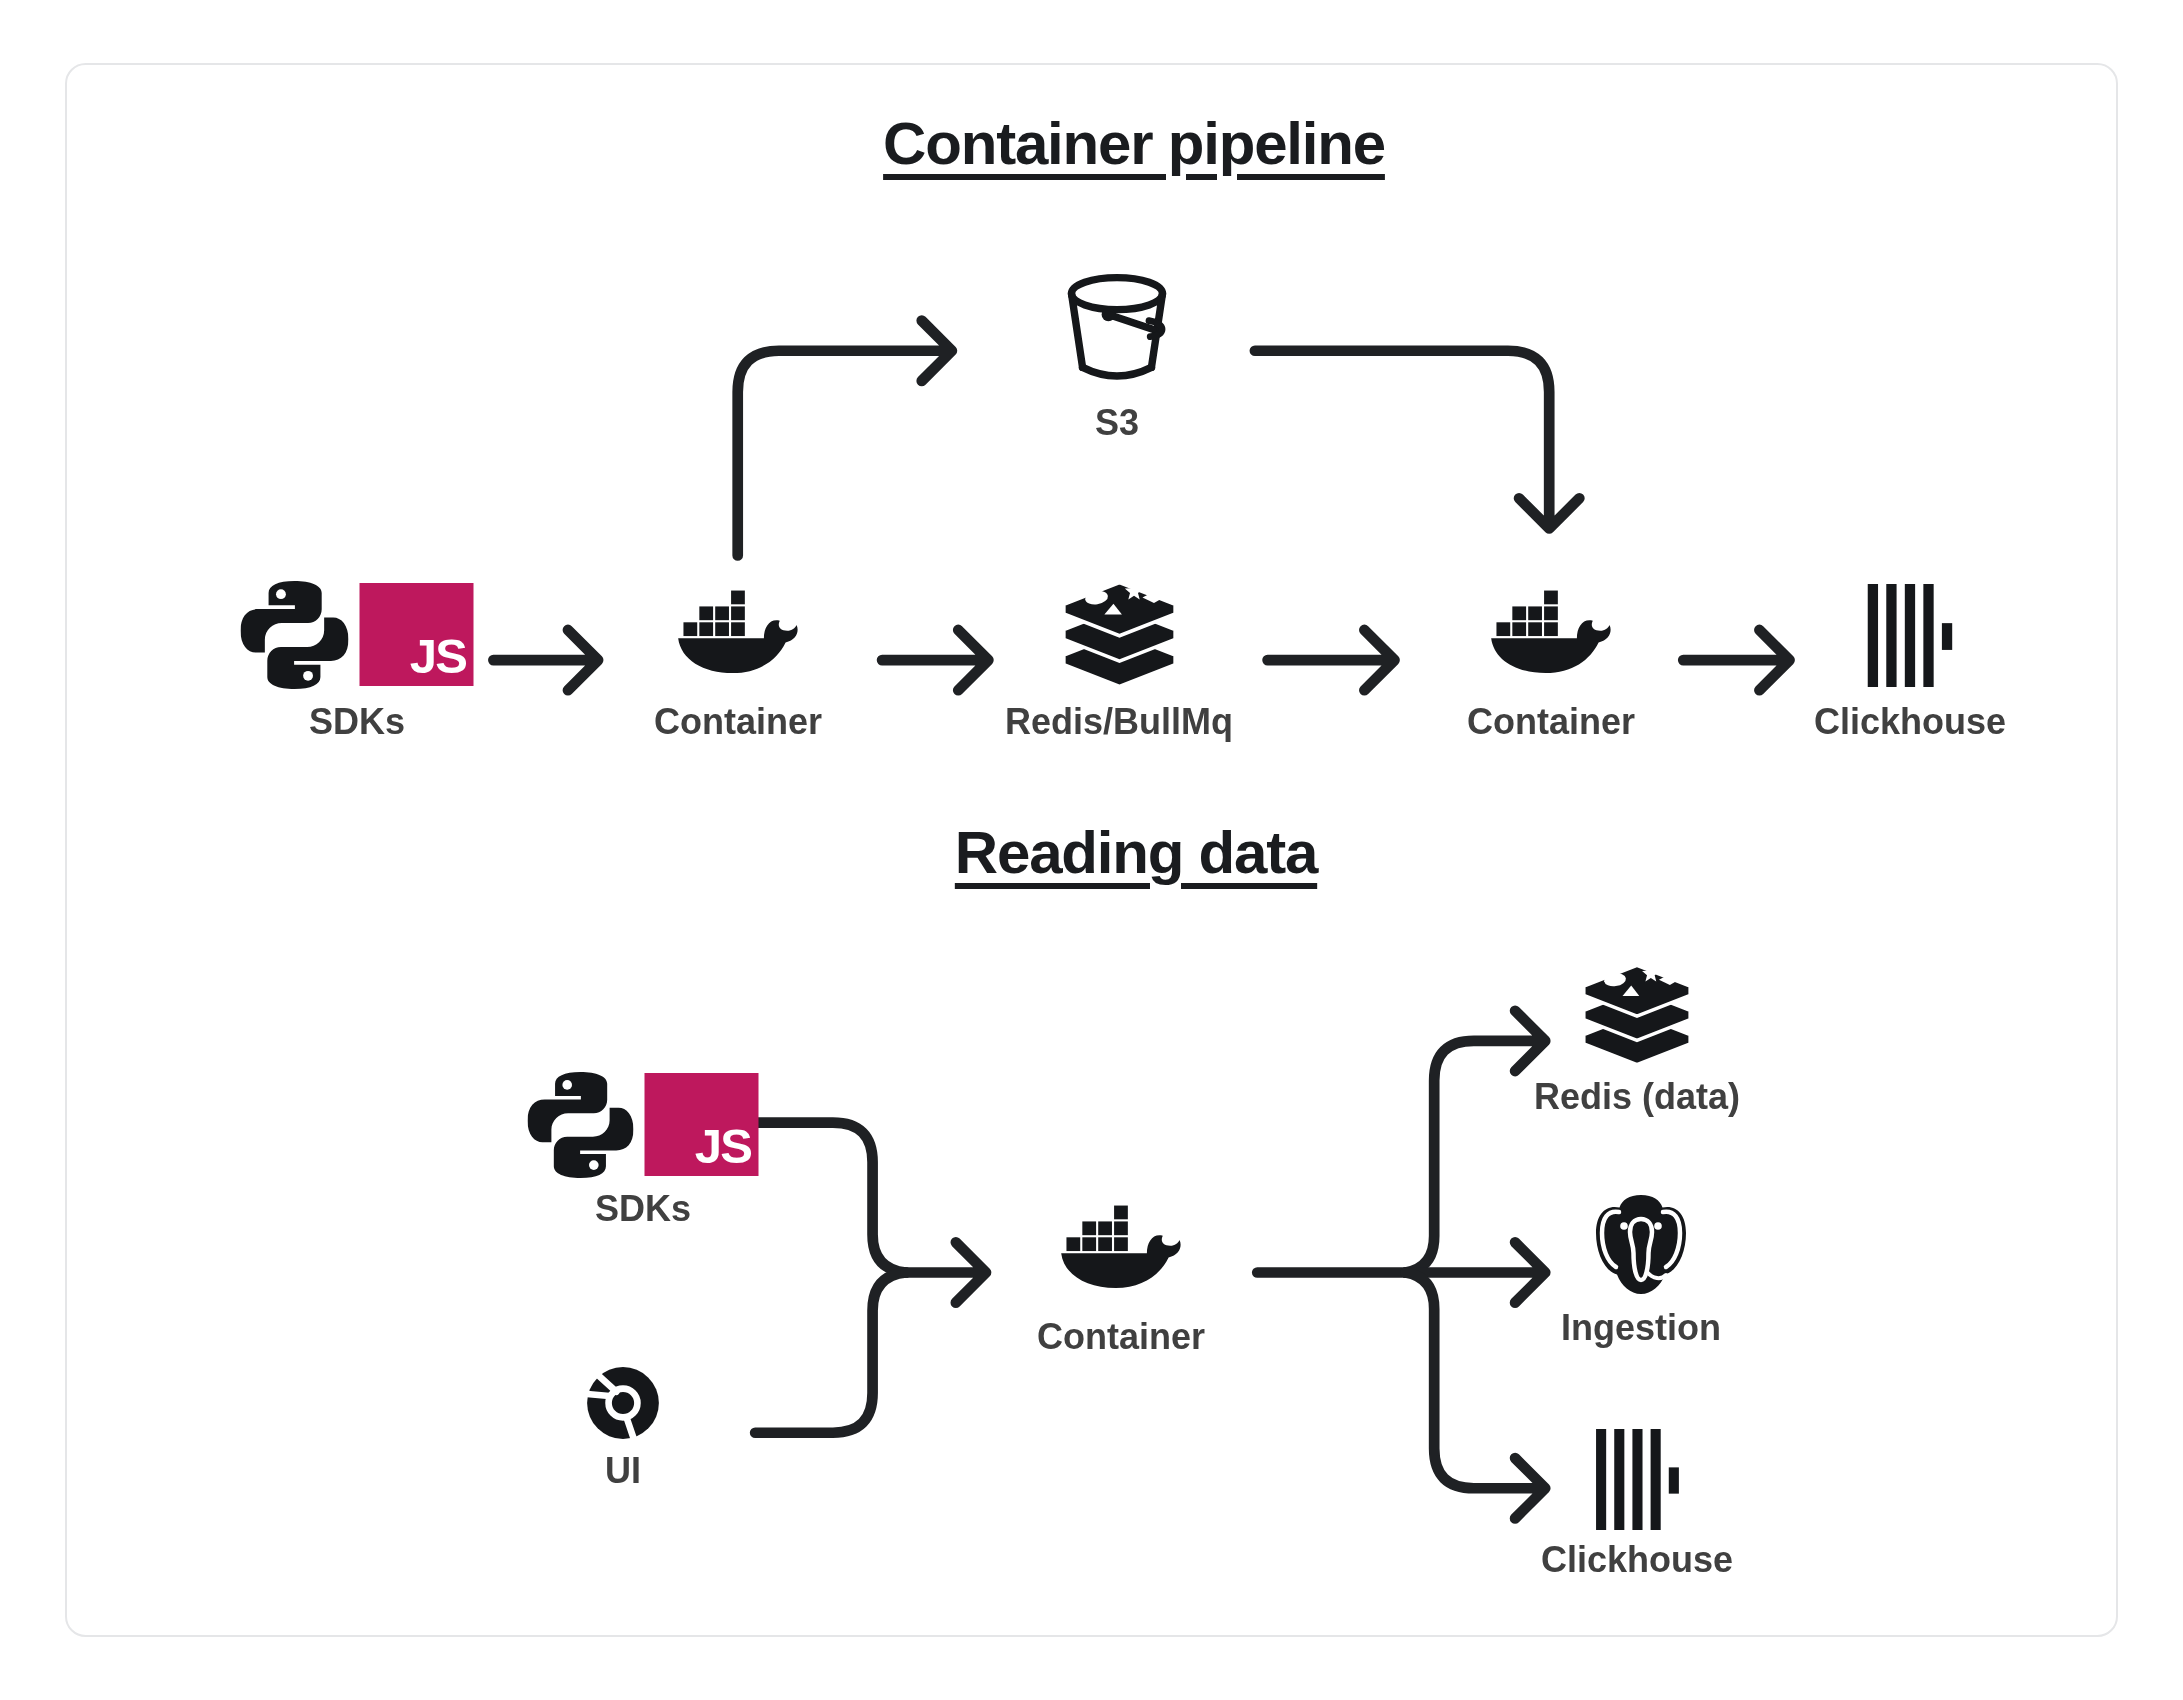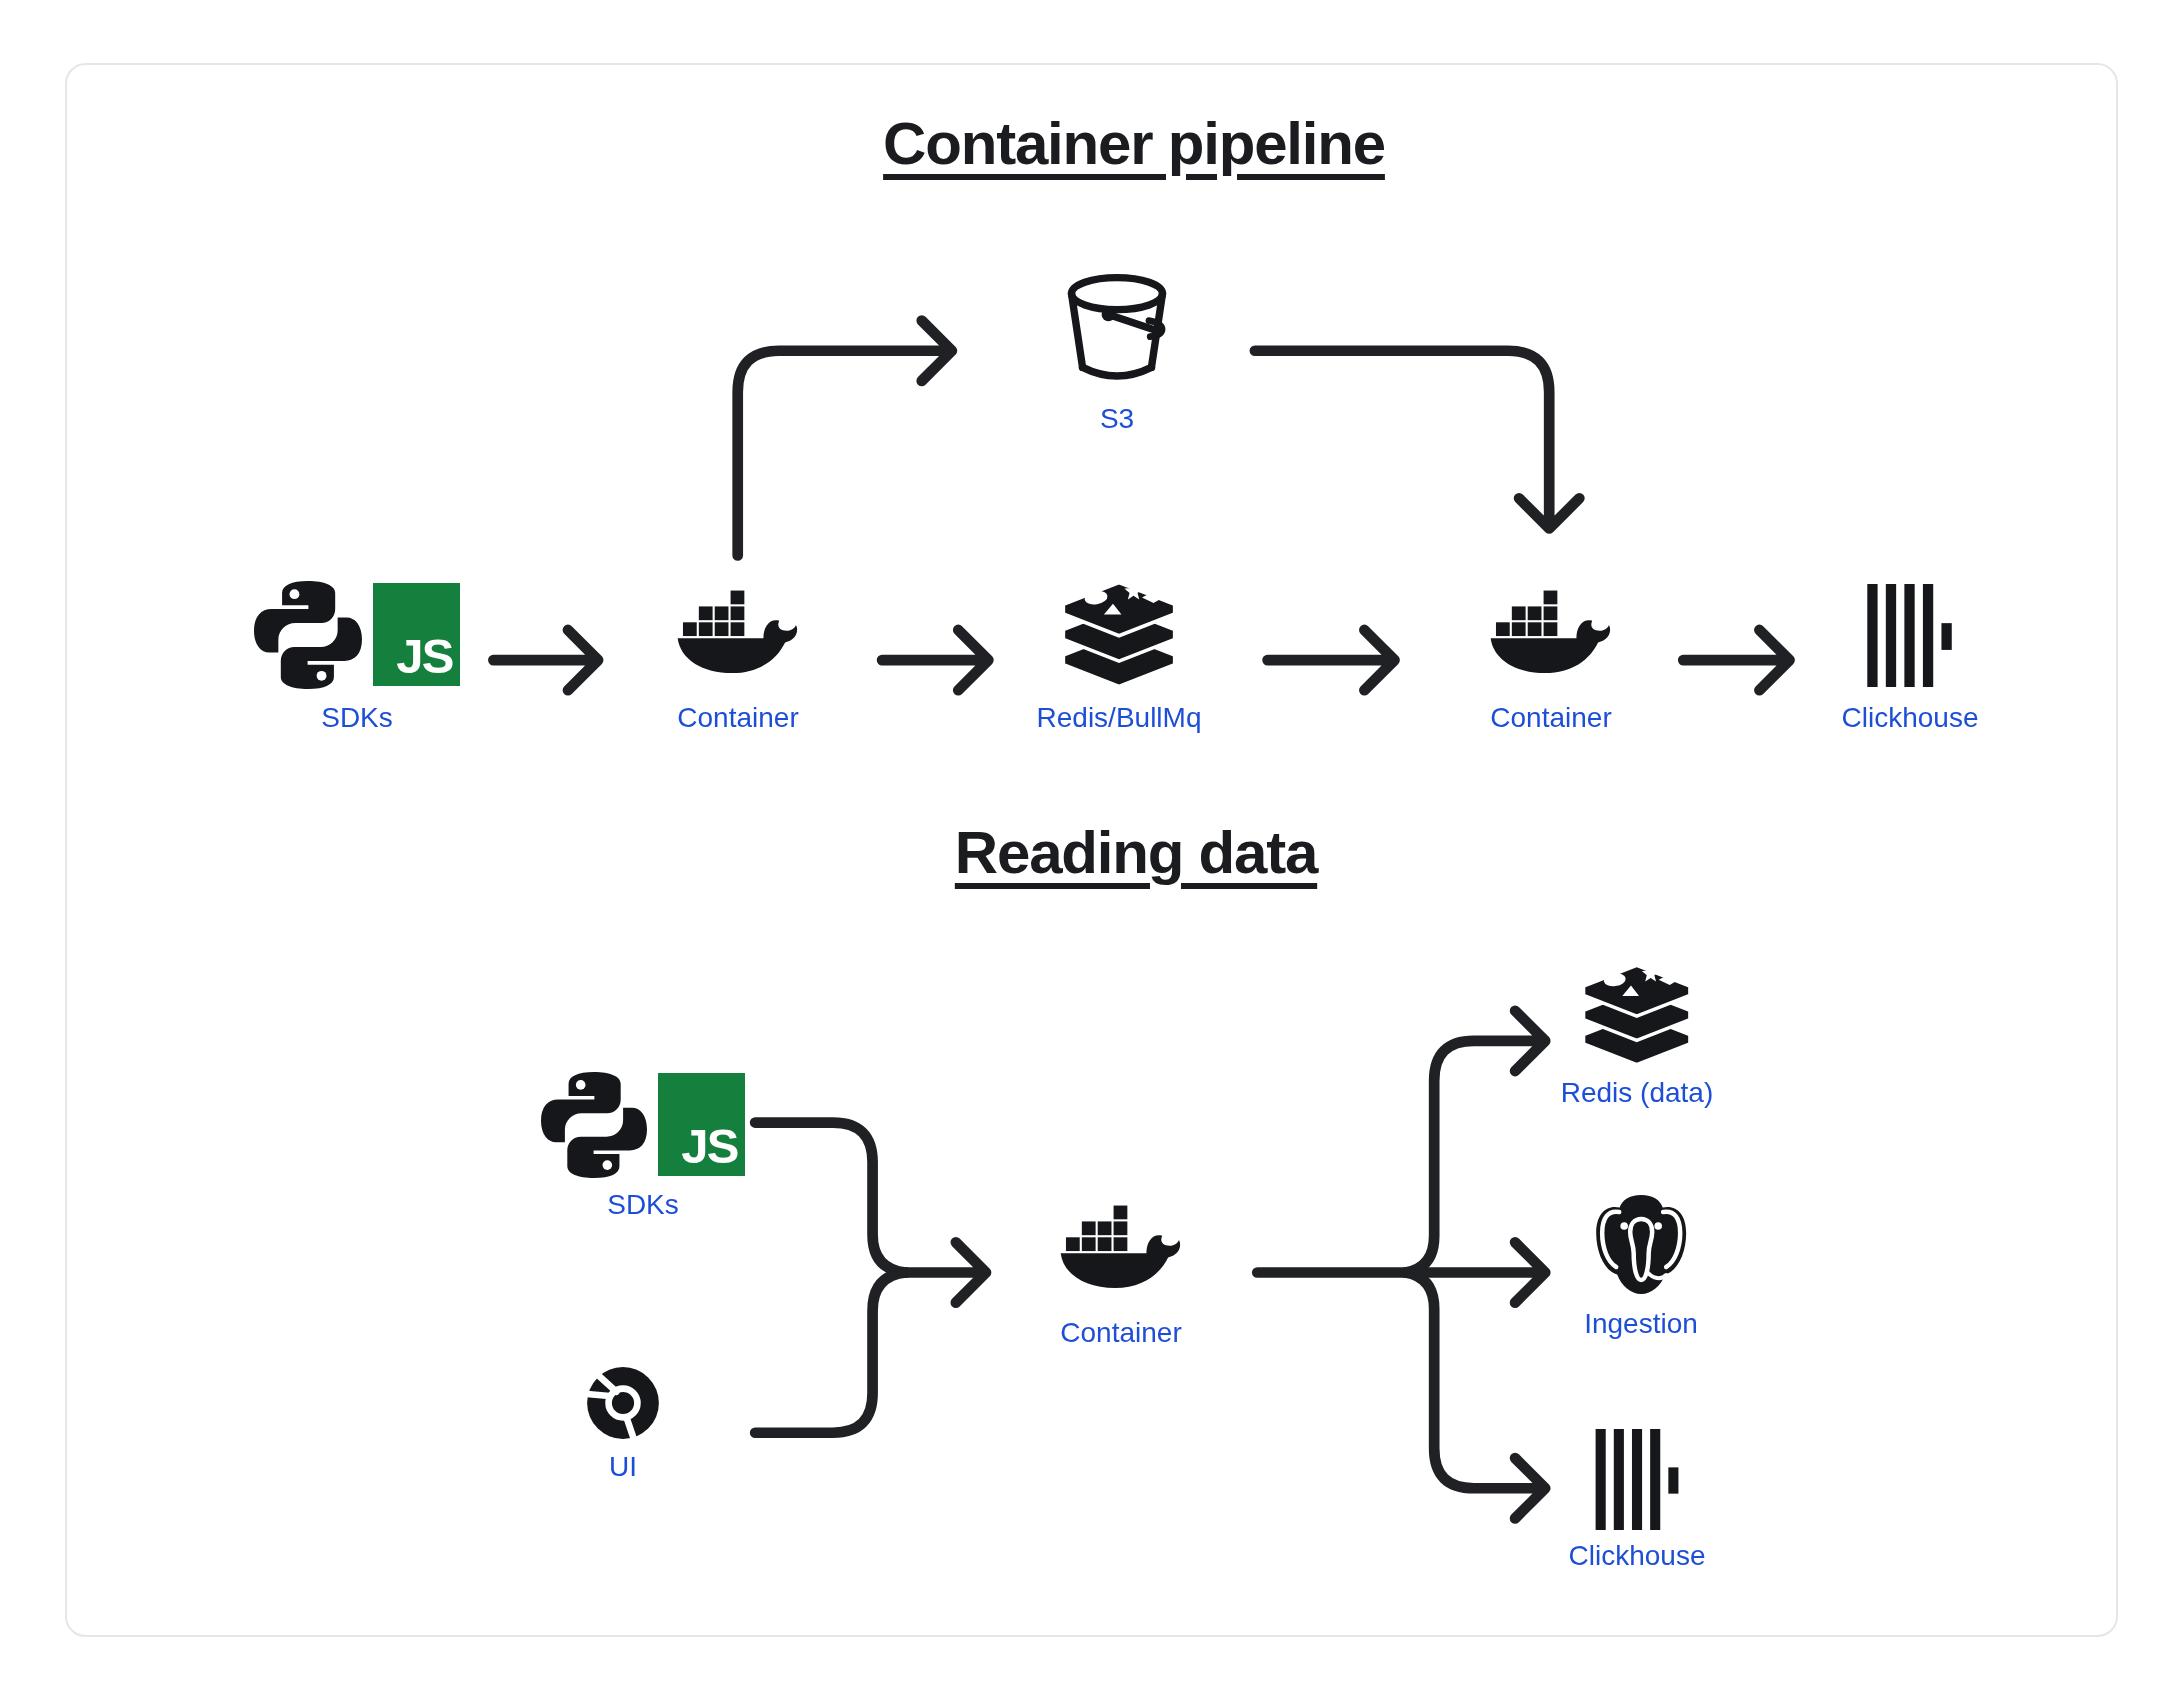--- a/index.html
+++ b/index.html
@@ -8,22 +8,22 @@
   .card{position:absolute;left:65px;top:63px;width:2053px;height:1574px;
         background:#ffffff;border:2.4px solid #e5e6e8;border-radius:20.6px;box-sizing:border-box;}
   .edges{position:absolute;left:0;top:0;width:2183px;height:1701px;pointer-events:none;}
   .edges path{stroke:#1f2124;stroke-width:13.5;fill:none;stroke-linecap:round;stroke-linejoin:round;}
   .title{position:absolute;transform:translateX(-50%);font-size:60px;font-weight:bold;
          letter-spacing:-1.2px;color:#1a1c1f;white-space:nowrap;
          text-decoration:underline;text-decoration-thickness:5.6px;text-underline-offset:10.3px;}
   .node{position:absolute;transform:translateX(-50%);display:flex;flex-direction:column;
         align-items:center;}
   .icon-row{display:flex;align-items:center;gap:11px;}
-  .label{margin-top:8px;font-size:28px;color:#1d4ed8;white-space:nowrap;line-height:1.18;}
-  .js-badge{width:87px;height:103px;background:#15803d;color:#fff;display:flex;
+  .label{margin-top:8px;font-size:36px;color:#404040;white-space:nowrap;line-height:1.18;font-weight:bold;}
+  .js-badge{width:114px;height:103px;background:#be185d;color:#fff;display:flex;
             align-items:flex-end;justify-content:flex-end;font-weight:bold;font-size:49px;
             padding:3.2px 7.1px 1.6px 0;box-sizing:border-box;letter-spacing:-1.6px;}
   svg.glyph{display:block;}
 </style>
 </head>
 <body>
 
 <svg width="0" height="0" style="position:absolute">
   <defs>
     <g id="ico-python">

